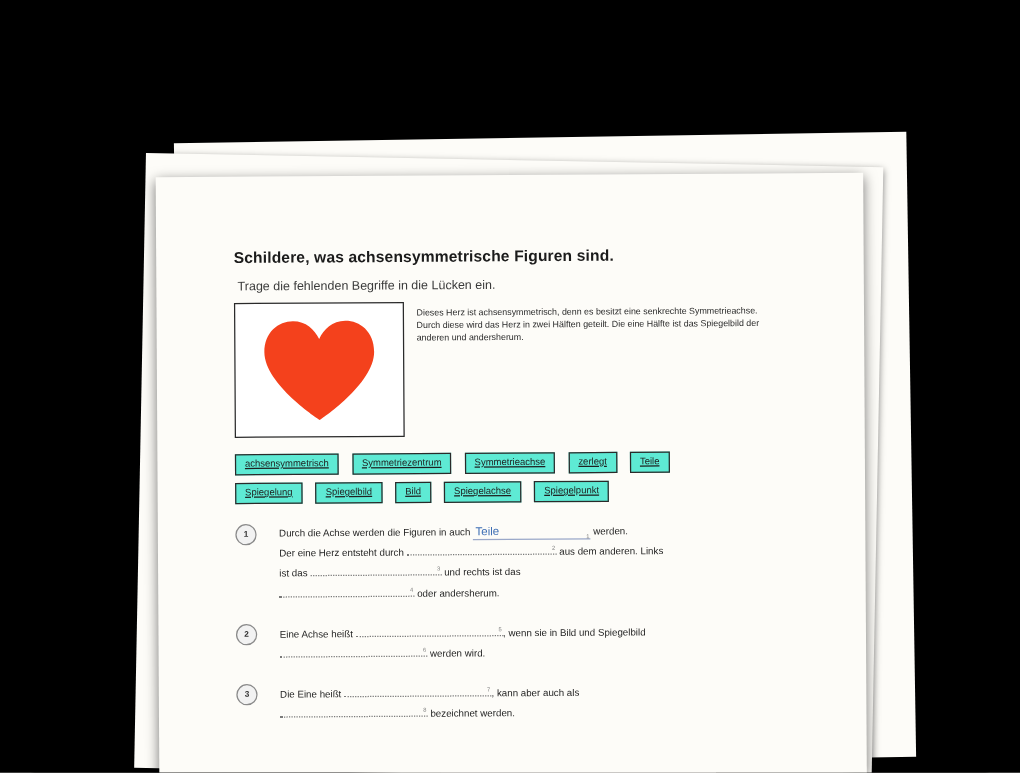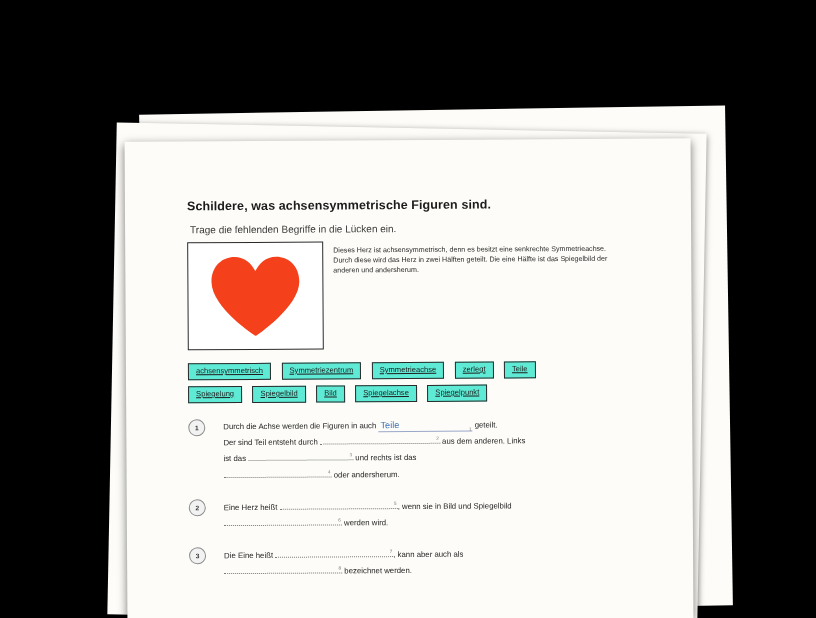--- a/index.html
+++ b/index.html
@@ -240,31 +240,31 @@
         <span class="chip">Spiegelachse</span>
         <span class="chip">Spiegelpunkt</span>
       </div>
 
       <div class="tasks">
 
         <div class="task">
           <div class="bullet">1</div>
           <div class="task-body">
             <span>Durch die Achse werden die Figuren in auch </span>
-            <span class="filled"><span>Teile</span><span class="num">1</span></span><span> geteilt.</span><br>
-            <span>Der sind Teil entsteht durch </span><span class="blank blank-w2"><span class="num">2</span></span><span> aus dem anderen. Links</span><br>
+            <span class="filled"><span>Teile</span><span class="num">1</span></span><span> werden.</span><br>
+            <span>Der eine Herz entsteht durch </span><span class="blank blank-w2"><span class="num">2</span></span><span> aus dem anderen. Links</span><br>
             <span>ist das </span><span class="blank blank-w3"><span class="num">3</span></span><span> und rechts ist das</span><br>
             <span class="blank blank-w4"><span class="num">4</span></span><span> oder andersherum.</span>
           </div>
         </div>
 
         <div class="task">
           <div class="bullet">2</div>
           <div class="task-body">
-            <span>Eine Herz heißt </span><span class="blank blank-w1"><span class="num">5</span></span><span>, wenn sie in Bild und Spiegelbild</span><br>
+            <span>Eine Achse heißt </span><span class="blank blank-w1"><span class="num">5</span></span><span>, wenn sie in Bild und Spiegelbild</span><br>
             <span class="blank blank-w1"><span class="num">6</span></span><span> werden wird.</span>
           </div>
         </div>
 
         <div class="task">
           <div class="bullet">3</div>
           <div class="task-body">
             <span>Die Eine heißt </span><span class="blank blank-w1"><span class="num">7</span></span><span>, kann aber auch als</span><br>
             <span class="blank blank-w1"><span class="num">8</span></span><span> bezeichnet werden.</span>
           </div>

